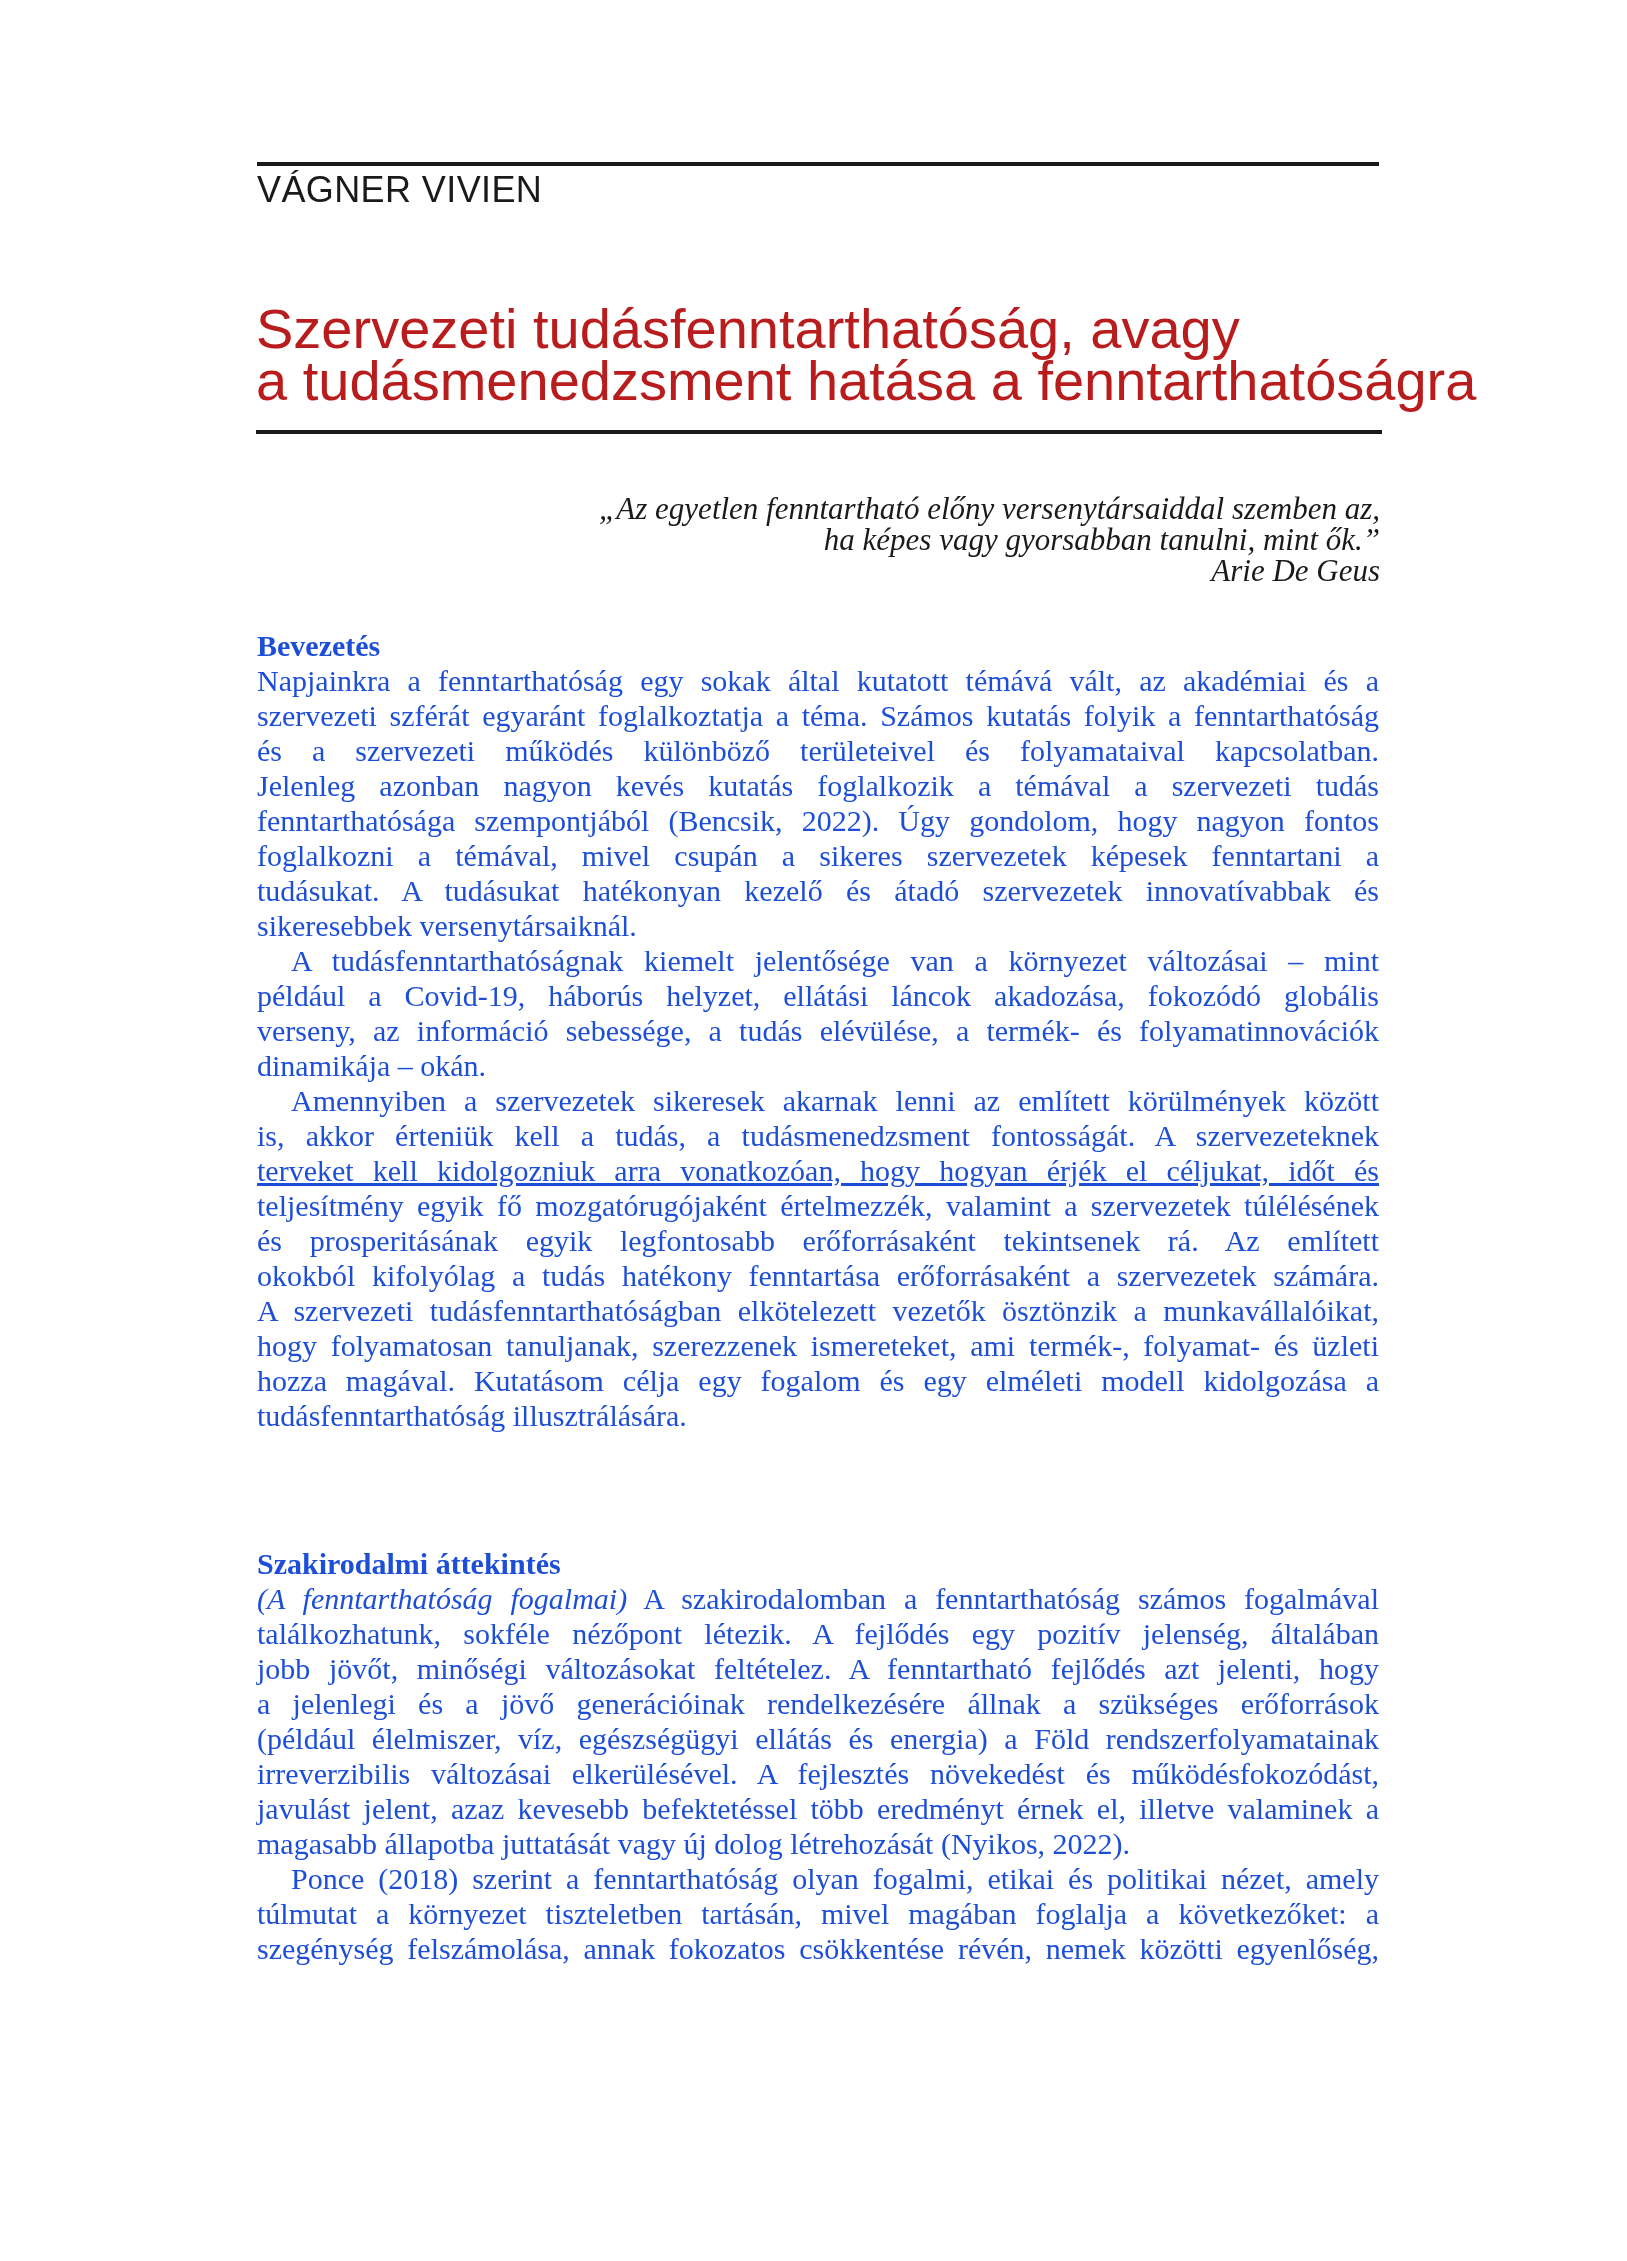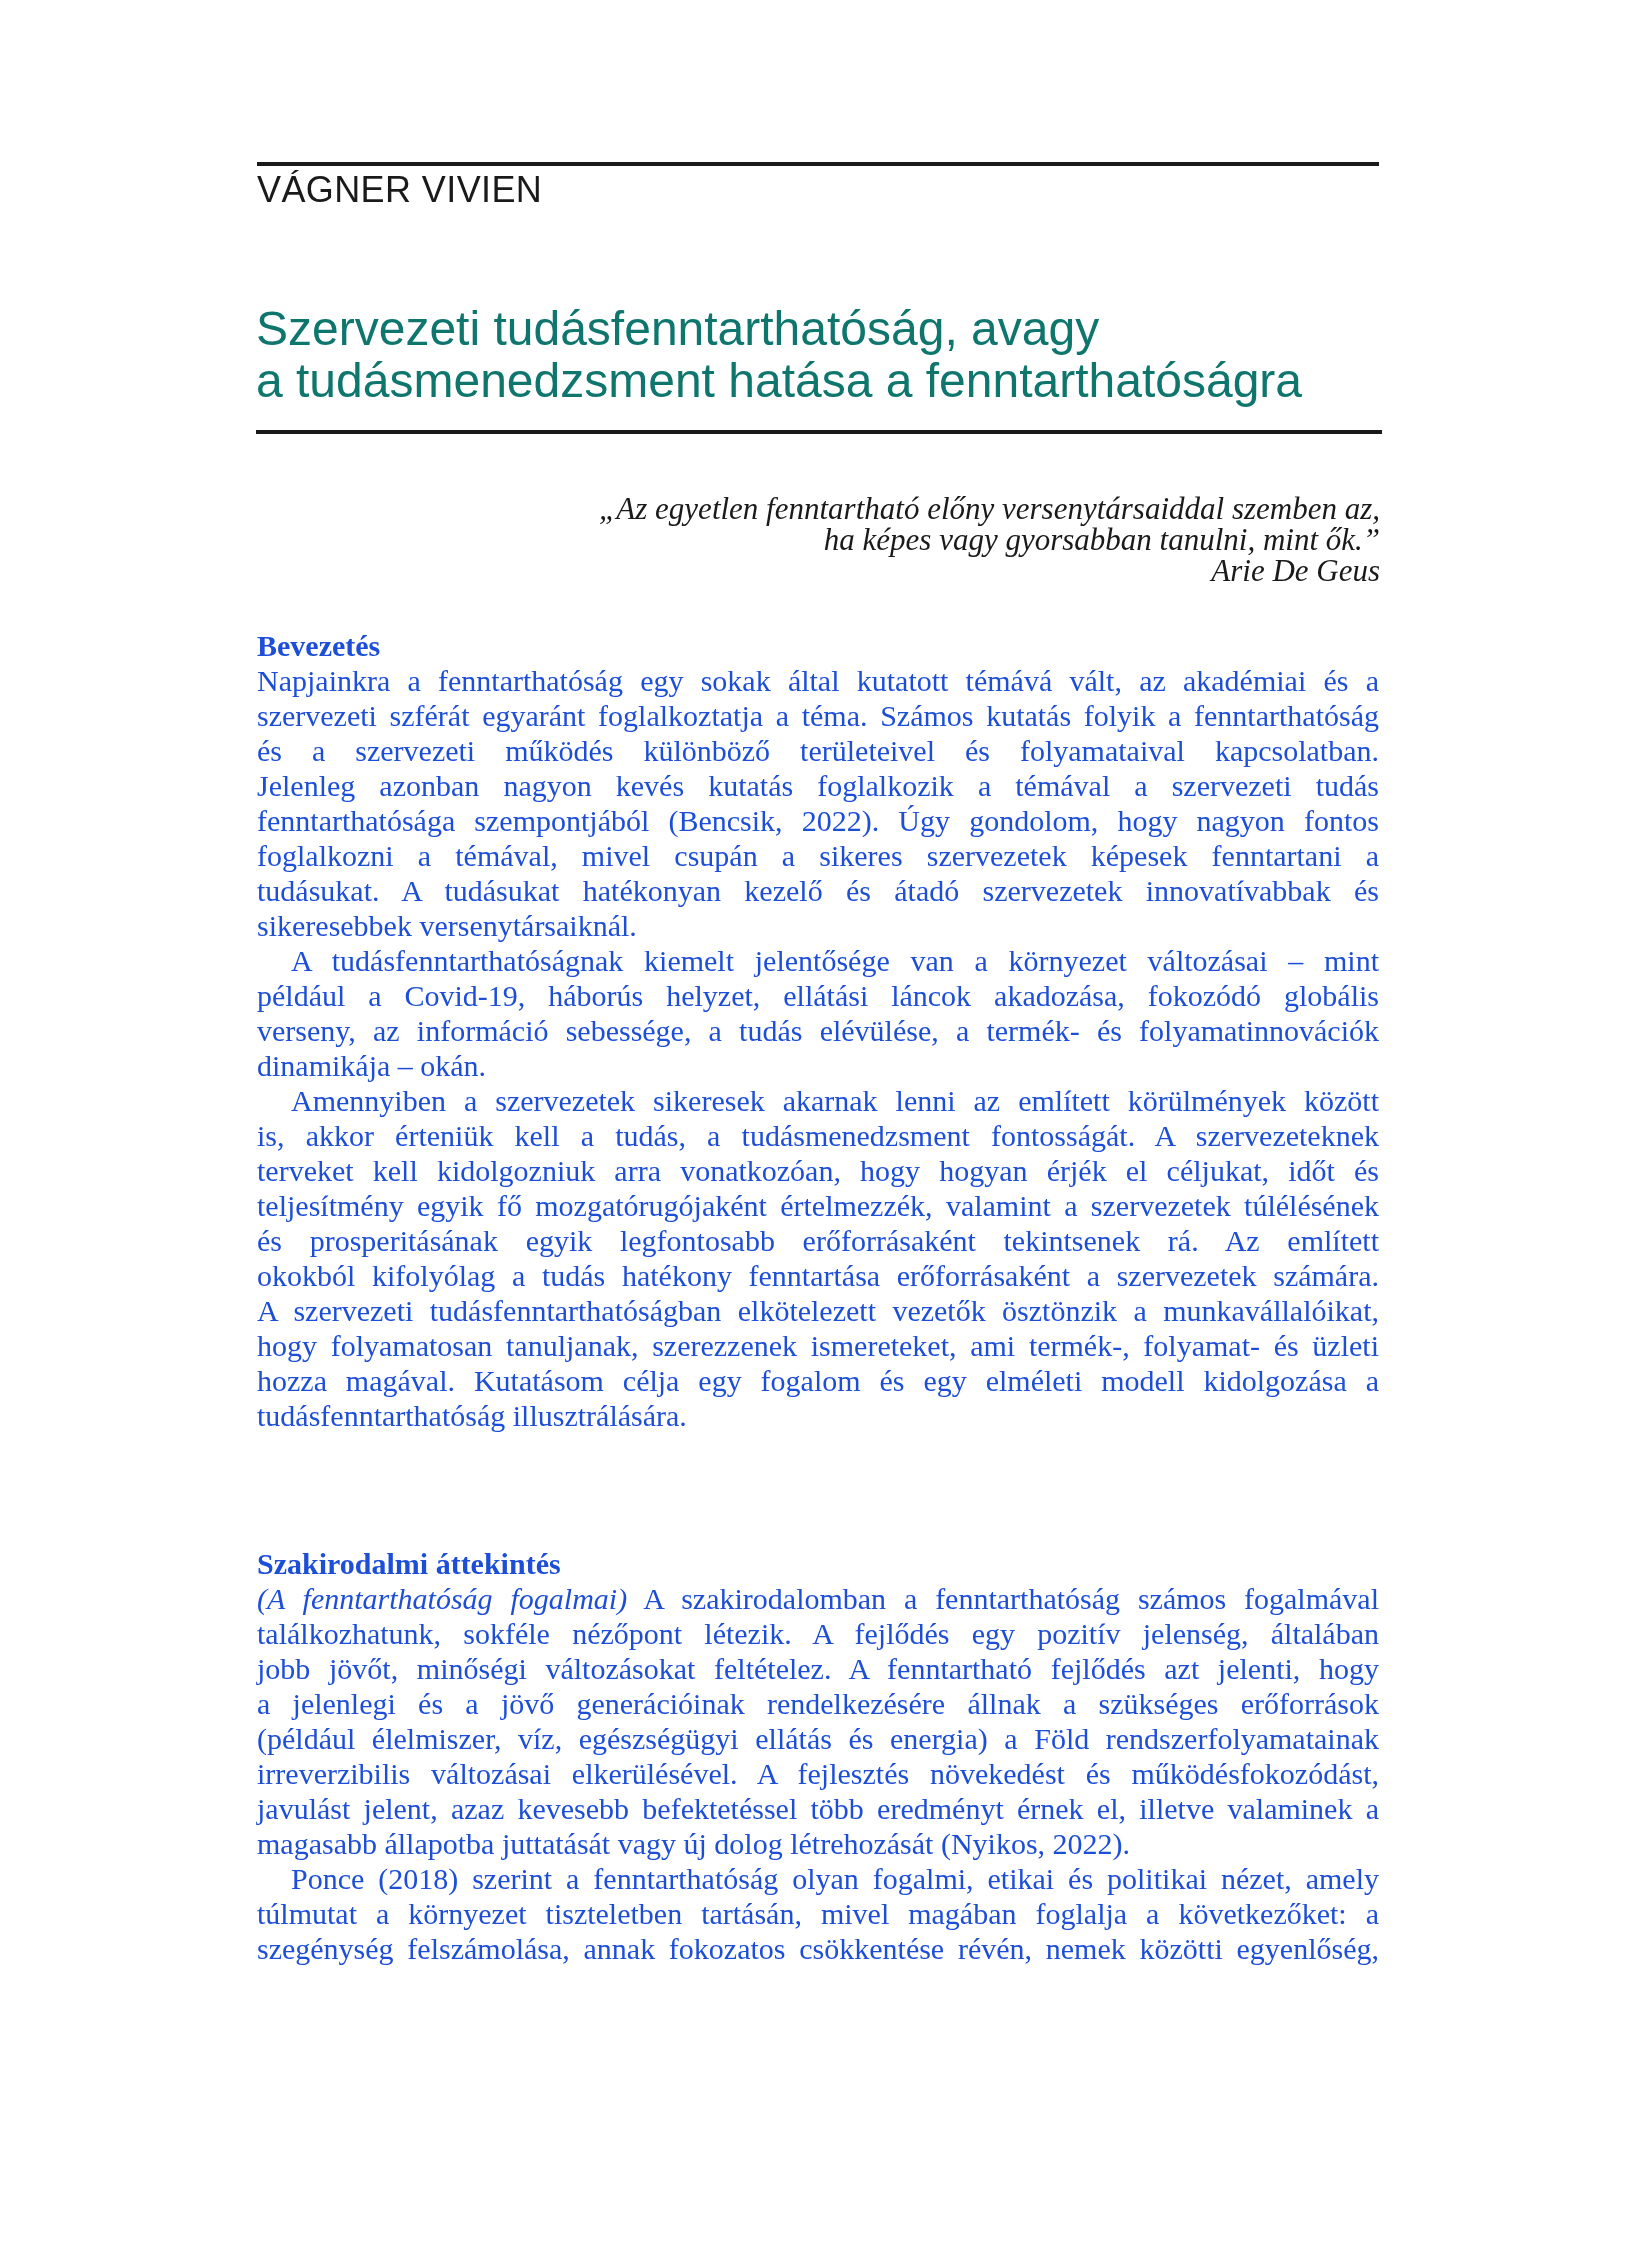--- a/index.html
+++ b/index.html
@@ -8,22 +8,22 @@
   .rule { position: absolute; left: 257px; width: 1122px; height: 3.8px; background: #1a1a1a; }
   .rule.top { top: 162px; }
   .rule.title { top: 430px; }
   .author {
     position: absolute; left: 257px; top: 172px;
     font-family: "Liberation Sans", sans-serif; font-size: 36px; line-height: 35px;
     letter-spacing: 0.4px; color: #1a1a1a; white-space: nowrap;
   }
   .title {
     position: absolute; left: 256px; top: 303px; width: 1126px;
-    font-family: "Liberation Sans", sans-serif; font-size: 48px; line-height: 52px;
-    color: #0f766e;
+    font-family: "Liberation Sans", sans-serif; font-size: 56px; line-height: 52px;
+    color: #b91c1c;
   }
   .title .tl { display: block; white-space: nowrap; }
   .epigraph {
     position: absolute; right: 248px; top: 477px; width: 920px;
     font-family: "Liberation Serif", serif; font-style: italic; font-size: 31px; line-height: 31px;
     text-align: right; color: #1a1a1a; margin-top: 16px;
   }
   .epigraph .el { display: block; white-space: nowrap; }
   .body {
     position: absolute; left: 257px; width: 1122px;
@@ -66,21 +66,21 @@
     <span class="line" style="white-space: normal;">fenntarthatósága szempontjából (Bencsik, 2022). Úgy gondolom, hogy nagyon fontos</span>
     <span class="line" style="white-space: normal;">foglalkozni a témával, mivel csupán a sikeres szervezetek képesek fenntartani a</span>
     <span class="line" style="white-space: normal;">tudásukat. A tudásukat hatékonyan kezelő és átadó szervezetek innovatívabbak és</span>
     <span class="line last">sikeresebbek versenytársaiknál.</span>
     <span class="line indent" style="white-space: normal;">A tudásfenntarthatóságnak kiemelt jelentősége van a környezet változásai – mint</span>
     <span class="line" style="white-space: normal;">például a Covid-19, háborús helyzet, ellátási láncok akadozása, fokozódó globális</span>
     <span class="line" style="white-space: normal;">verseny, az információ sebessége, a tudás elévülése, a termék- és folyamatinnovációk</span>
     <span class="line last">dinamikája – okán.</span>
     <span class="line indent" style="white-space: normal;">Amennyiben a szervezetek sikeresek akarnak lenni az említett körülmények között</span>
     <span class="line" style="white-space: normal;">is, akkor érteniük kell a tudás, a tudásmenedzsment fontosságát. A szervezeteknek</span>
-    <span class="line" style="white-space: normal;">terveket kell kidolgozniuk arra vonatkozóan, hogy hogyan érjék el céljukat, időt és</span>
+    <span class="line" style="white-space: normal; text-decoration: underline;">terveket kell kidolgozniuk arra vonatkozóan, hogy hogyan érjék el céljukat, időt és</span>
     <span class="line" style="white-space: normal;">teljesítmény egyik fő mozgatórugójaként értelmezzék, valamint a szervezetek túlélésének</span>
     <span class="line" style="white-space: normal;">és prosperitásának egyik legfontosabb erőforrásaként tekintsenek rá. Az említett</span>
     <span class="line" style="white-space: normal;">okokból kifolyólag a tudás hatékony fenntartása erőforrásaként a szervezetek számára.</span>
     <span class="line" style="white-space: normal;">A szervezeti tudásfenntarthatóságban elkötelezett vezetők ösztönzik a munkavállalóikat,</span>
     <span class="line" style="white-space: normal;">hogy folyamatosan tanuljanak, szerezzenek ismereteket, ami termék-, folyamat- és üzleti</span>
     <span class="line" style="white-space: normal;">hozza magával. Kutatásom célja egy fogalom és egy elméleti modell kidolgozása a</span>
     <span class="line last">tudásfenntarthatóság illusztrálására.</span>
   </div>
 
   <div class="body sec2">

